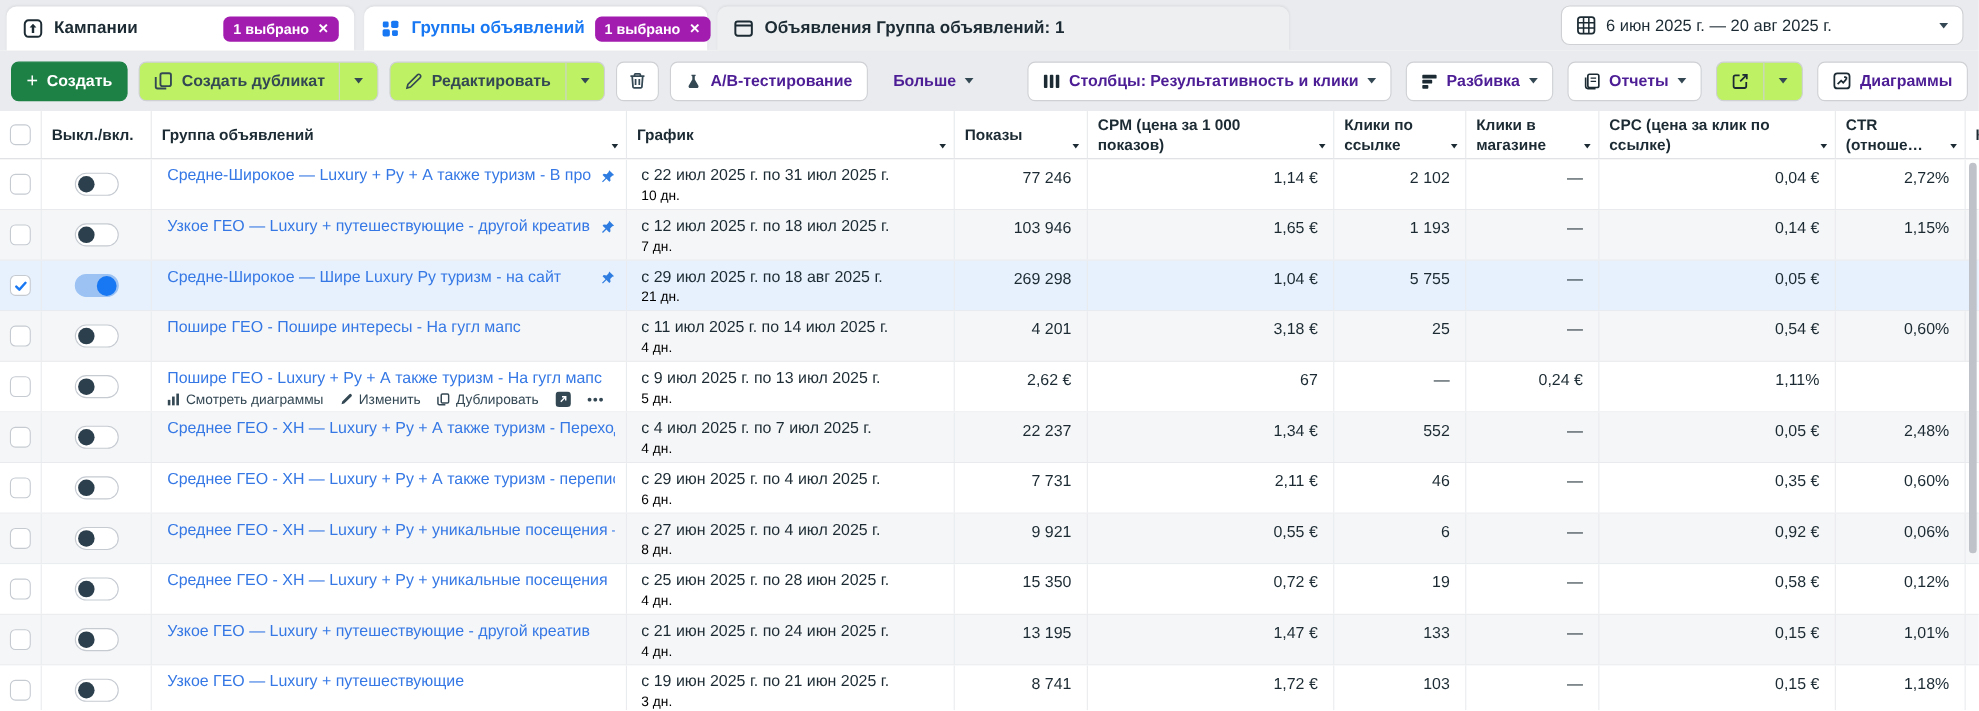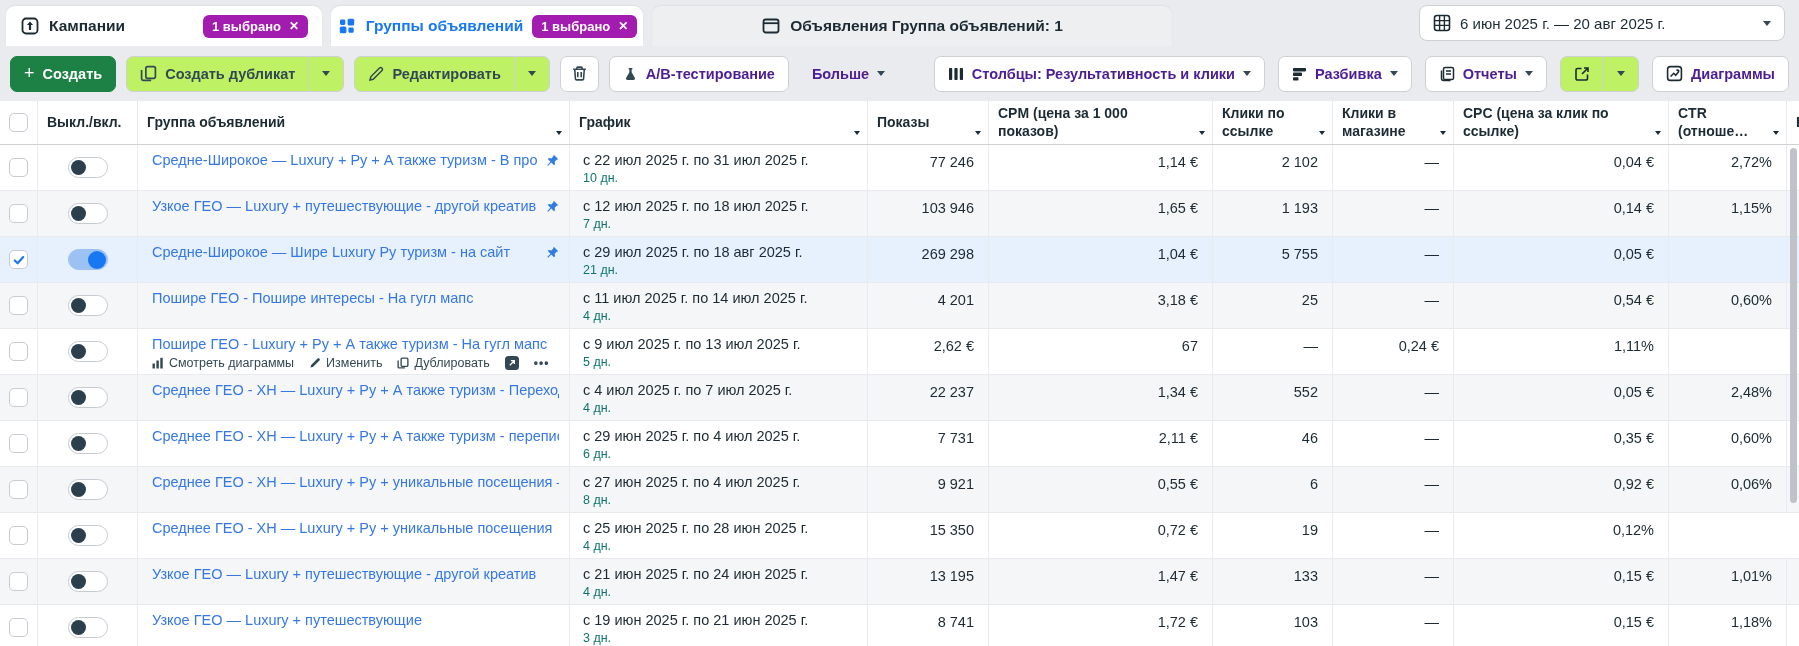--- a/index.html
+++ b/index.html
@@ -3,21 +3,21 @@
 <meta charset="utf-8">
 <style>
   * { box-sizing: border-box; margin: 0; padding: 0; }
   html,body { width:1799px; height:646px; overflow:hidden; }
   body { font-family: "Liberation Sans", sans-serif; background:#fff; color:#1c2b33; }
   .app { position:relative; width:1799px; height:646px; background:#fff; overflow:hidden; }
 
   
   .tabs-bar { position:relative; height:46px; background:#e9ebee; display:flex; align-items:flex-end; padding-left:6px; }
   .tab { height:40px; display:flex; align-items:center; gap:9px; padding:0 14px; background:#fff;
-         border-radius:9px 9px 0 0; box-shadow:0 -1px 2px rgba(0,0,0,.05); margin-right:9px; cursor:pointer;justify-content:center; }
+         border-radius:9px 9px 0 0; box-shadow:0 -1px 2px rgba(0,0,0,.05); margin-right:9px; cursor:pointer; }
   .tab-campaigns { width:316px; }
   .tab-adsets { width:312px; }
   .tab-ads { width:520px; background:#edeff1; }
   .tab-label { font-size:15.5px; font-weight:700; color:#1c2b33; white-space:nowrap; }
   .tab.active .tab-label { color:#1877f2; }
   .badge { margin-left:auto; display:flex; align-items:center; gap:8px; background:#a21caf; color:#fff;
            border-radius:6px; padding:4px 9px; font-size:13px; font-weight:600; white-space:nowrap; }
   .badge-x { font-size:12px; font-weight:700; cursor:pointer; }
   .date-range { position:absolute; top:5px; right:14px; width:366px; height:36px; background:#fff;
                 border:1px solid #ced0d4; border-radius:8px; display:flex; align-items:center; gap:9px;
@@ -65,21 +65,21 @@
   .c-name { padding:7px 10px 0 14px; }
   .name-line { display:flex; align-items:center; gap:8px; }
   .name-link { color:#3578e5; font-size:14.5px; text-decoration:none; white-space:nowrap; overflow:hidden;
                text-overflow:clip; flex:1; cursor:pointer; }
   .pin { flex:0 0 auto; margin-left:auto; display:inline-flex; }
   .actions { display:flex; align-items:center; gap:15px; margin-top:4px; font-size:12.5px; color:#344854; }
   .act { display:inline-flex; align-items:center; gap:5px; cursor:pointer; white-space:nowrap; }
   .act .more-dots { font-size:12px; font-weight:700; letter-spacing:1px; color:#344854; }
   .c-sched { padding:7px 10px 0 13px; }
   .sched-main { font-size:14.5px; color:#1c2b33; white-space:nowrap; }
-  .sched-days { font-size:12.5px; color:#0f766e; margin-top:3px; }
+  .sched-days { font-size:12.5px; color:#000000; margin-top:3px; }
   .c-num { padding:9px 14px 0 0; text-align:right; font-size:14.5px; color:#1c2b33; white-space:nowrap; }
 
   
   .checkbox { width:19px; height:19px; background:#fff; border:1px solid #c6cbd2; border-radius:5px;
               display:inline-flex; align-items:center; justify-content:center; cursor:pointer; }
   .checkbox svg { display:none; }
   .checkbox.checked svg { display:block; }
   .toggle { position:relative; width:40px; height:21px; border-radius:11px; background:#fff;
             border:1px solid #c6cbd2; display:inline-block; cursor:pointer; }
   .toggle .knob { position:absolute; left:2px; top:2px; width:15px; height:15px; border-radius:50%; background:#2c3f4c; }
@@ -615,20 +615,21 @@
 
     </div>
     <div class="cell c-sched">
       <div class="sched-main">с 25 июн 2025 г. по 28 июн 2025 г.</div>
       <div class="sched-days">4 дн.</div>
     </div>
     <div class="cell c-num">15 350</div>
     <div class="cell c-num">0,72 €</div>
     <div class="cell c-num">19</div>
     <div class="cell c-num">—</div>
+    <div class="cell c-num">0,58 €</div>
     <div class="cell c-num">0,12%</div>
     <div class="cell c-cut"></div>
   </div>
         <div class="trow grid">
     <div class="cell c-check">
       <span class="checkbox">
         
       </span>
     </div>
     <div class="cell c-toggle">

